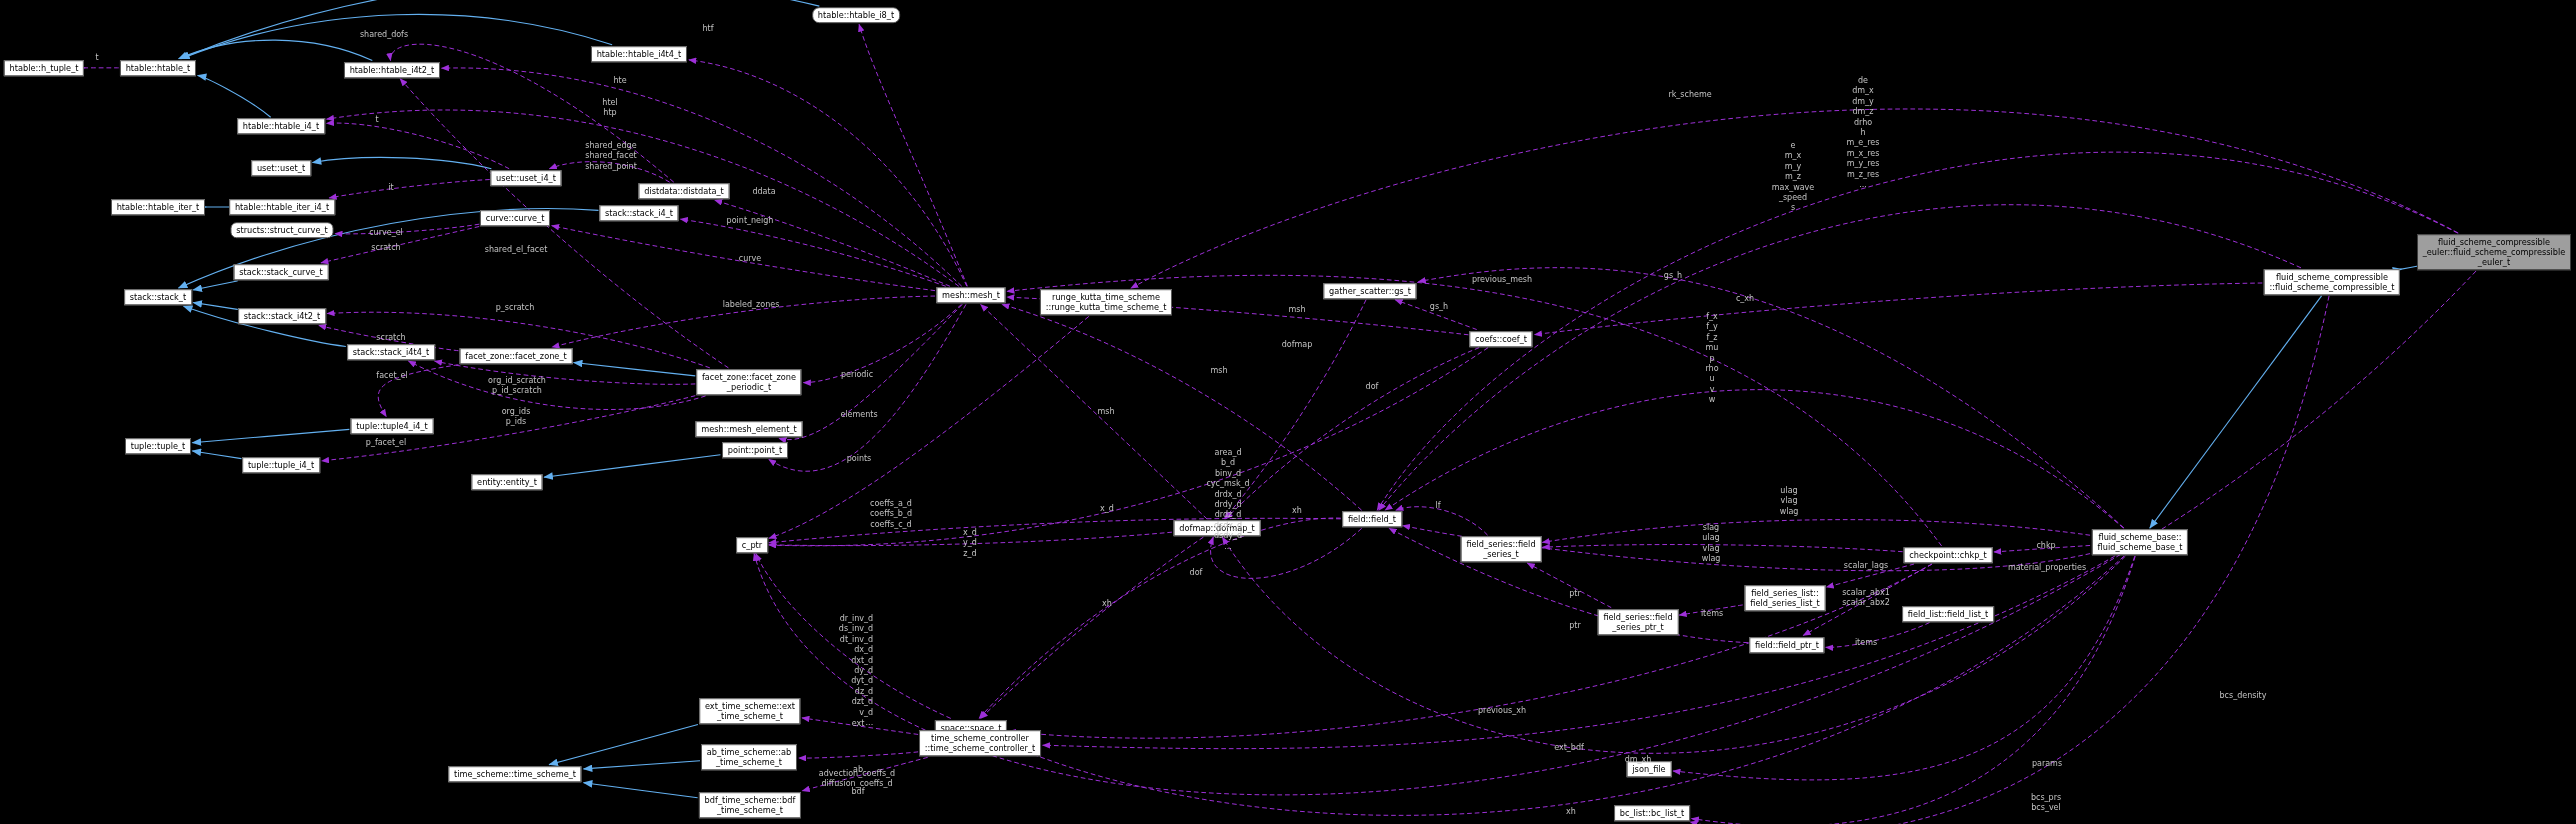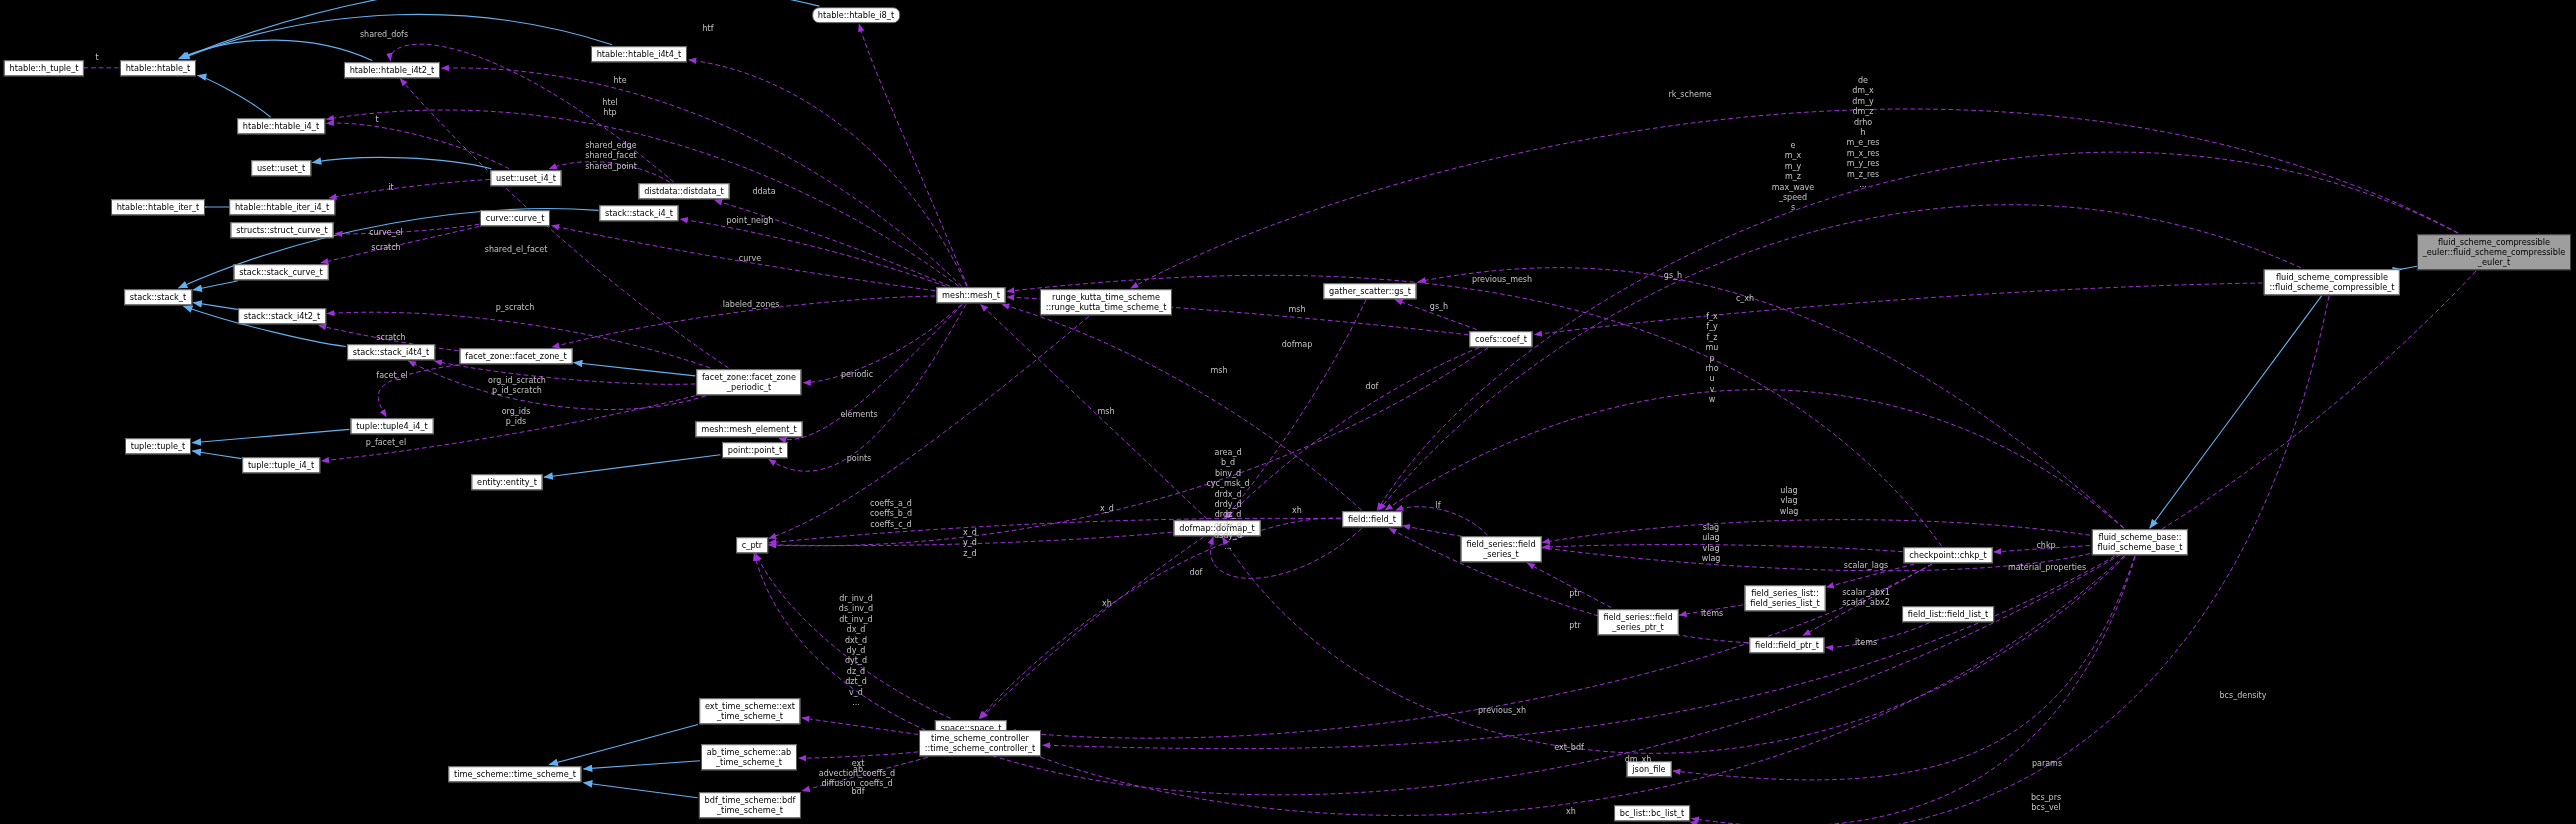--- a/index.html
+++ b/index.html
@@ -121,21 +121,21 @@
     <div class="node" style="left: 44px; top: 68px;">htable::h_tuple_t</div>
     <div class="node" style="left: 158px; top: 68px;">htable::htable_t</div>
     <div class="node" style="left: 392px; top: 70px;">htable::htable_i4t2_t</div>
     <div class="node" style="left: 856px; top: 15px; border-radius: 7px;">htable::htable_i8_t</div>
     <div class="node" style="left: 639px; top: 54px;">htable::htable_i4t4_t</div>
     <div class="node" style="left: 281px; top: 126px;">htable::htable_i4_t</div>
     <div class="node" style="left: 281px; top: 168px;">uset::uset_t</div>
     <div class="node" style="left: 526px; top: 178px;">uset::uset_i4_t</div>
     <div class="node" style="left: 158px; top: 207px;">htable::htable_iter_t</div>
     <div class="node" style="left: 282px; top: 207px;">htable::htable_iter_i4_t</div>
-    <div class="node" style="left: 282px; top: 230px;">structs::struct_curve_t</div>
+    <div class="node" style="left: 282px; top: 230px; border-radius: 6px;">structs::struct_curve_t</div>
     <div class="node" style="left: 281px; top: 272px;">stack::stack_curve_t</div>
     <div class="node" style="left: 158px; top: 297px;">stack::stack_t</div>
     <div class="node" style="left: 282px; top: 316px;">stack::stack_i4t2_t</div>
     <div class="node" style="left: 391px; top: 352px;">stack::stack_i4t4_t</div>
     <div class="node" style="left: 515px; top: 218px;">curve::curve_t</div>
     <div class="node" style="left: 639px; top: 213px;">stack::stack_i4_t</div>
     <div class="node" style="left: 684px; top: 191px;">distdata::distdata_t</div>
     <div class="node" style="left: 516px; top: 356px;">facet_zone::facet_zone_t</div>
     <div class="node" style="left: 749px; top: 382px;">facet_zone::facet_zone
 _periodic_t</div>
@@ -223,21 +223,21 @@
     <div class="elabel" style="left: 1297px; top: 345px;">dofmap</div>
     <div class="elabel" style="left: 1372px; top: 387px;">dof</div>
     <div class="elabel" style="left: 1196px; top: 573px;">dof</div>
     <div class="elabel" style="left: 1297px; top: 511px;">xh</div>
     <div class="elabel" style="left: 1107px; top: 604px;">xh</div>
     <div class="elabel" style="left: 1571px; top: 812px;">xh</div>
     <div class="elabel" style="left: 1107px; top: 509px;">x_d</div>
     <div class="elabel" style="left: 970px; top: 544px;">x_d
 y_d
 z_d</div>
-    <div class="elabel" style="left: 856px; top: 651px;">dr_inv_d
+    <div class="elabel" style="left: 856px; top: 671px; text-align: right;">dr_inv_d
 ds_inv_d
 dt_inv_d
 dx_d
 dxt_d
 dy_d
 dyt_d
 dz_d
 dzt_d
 v_d
 ...</div>
@@ -292,21 +292,21 @@
     <div class="elabel" style="left: 1575px; top: 594px;">ptr</div>
     <div class="elabel" style="left: 1575px; top: 626px;">ptr</div>
     <div class="elabel" style="left: 1712px; top: 614px;">items</div>
     <div class="elabel" style="left: 1866px; top: 643px;">items</div>
     <div class="elabel" style="left: 1866px; top: 566px;">scalar_lags</div>
     <div class="elabel" style="left: 1866px; top: 598px;">scalar_abx1
 scalar_abx2</div>
     <div class="elabel" style="left: 2046px; top: 546px;">chkp</div>
     <div class="elabel" style="left: 2047px; top: 568px;">material_properties</div>
     <div class="elabel" style="left: 1569px; top: 748px;">ext_bdf</div>
-    <div class="elabel" style="left: 858px; top: 764px; text-align: right;">ext</div>
+    <div class="elabel" style="left: 858px; top: 724px; text-align: right;">ext</div>
     <div class="elabel" style="left: 858px; top: 770px;">ab</div>
     <div class="elabel" style="left: 858px; top: 792px;">bdf</div>
     <div class="elabel" style="left: 2047px; top: 764px;">params</div>
     <div class="elabel" style="left: 2046px; top: 803px;">bcs_prs
 bcs_vel</div>
     <div class="elabel" style="left: 2223px; top: 696px; padding-left: 40px;">bcs_density</div>
     <div class="elabel" style="left: 1502px; top: 711px;">previous_xh</div>
     <div class="elabel" style="left: 1638px; top: 760px;">dm_xh</div>
   </div>
 

